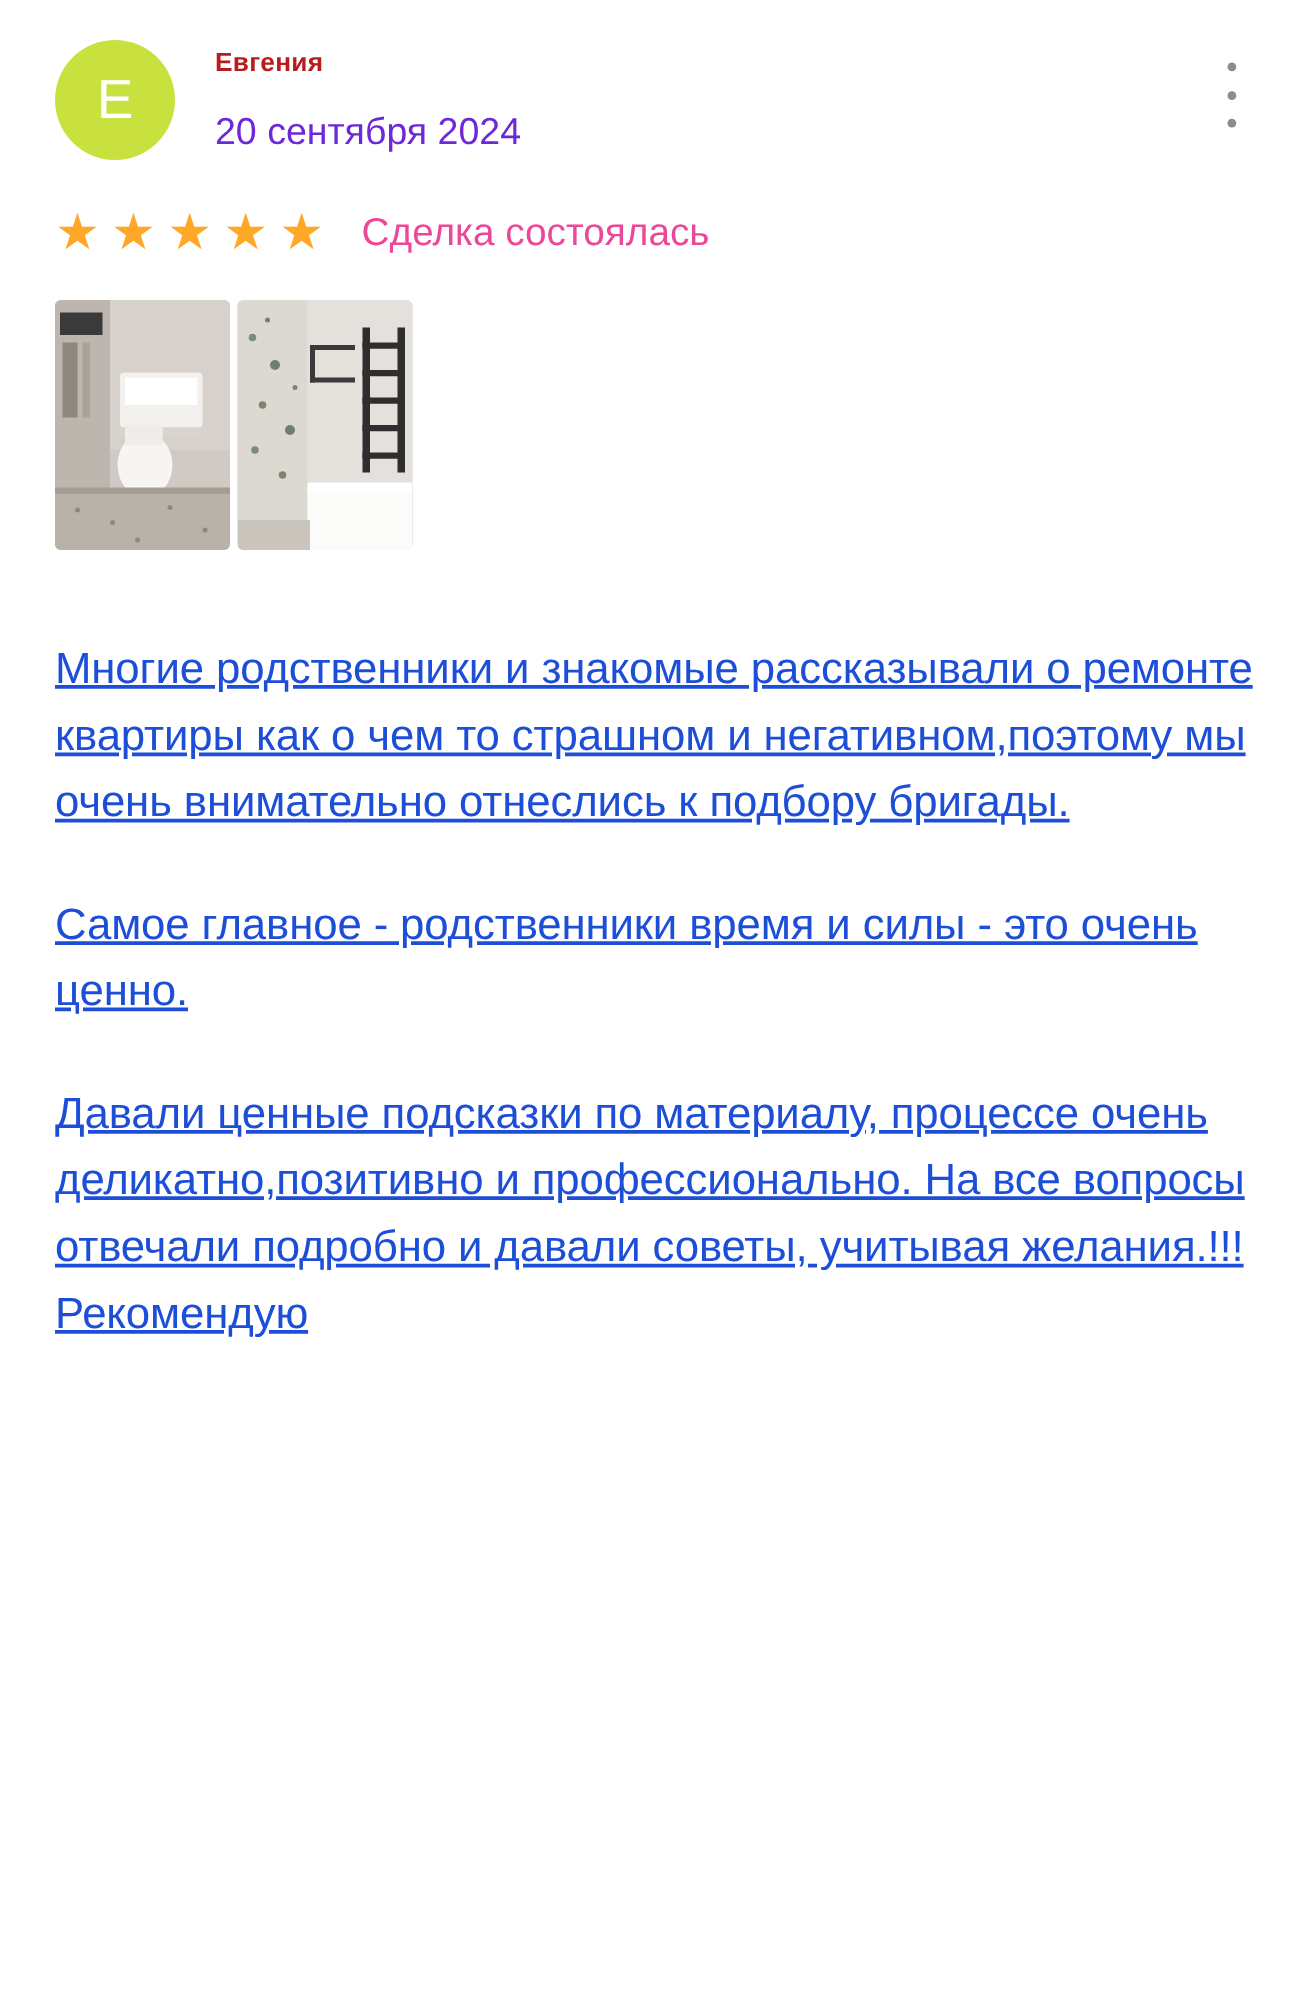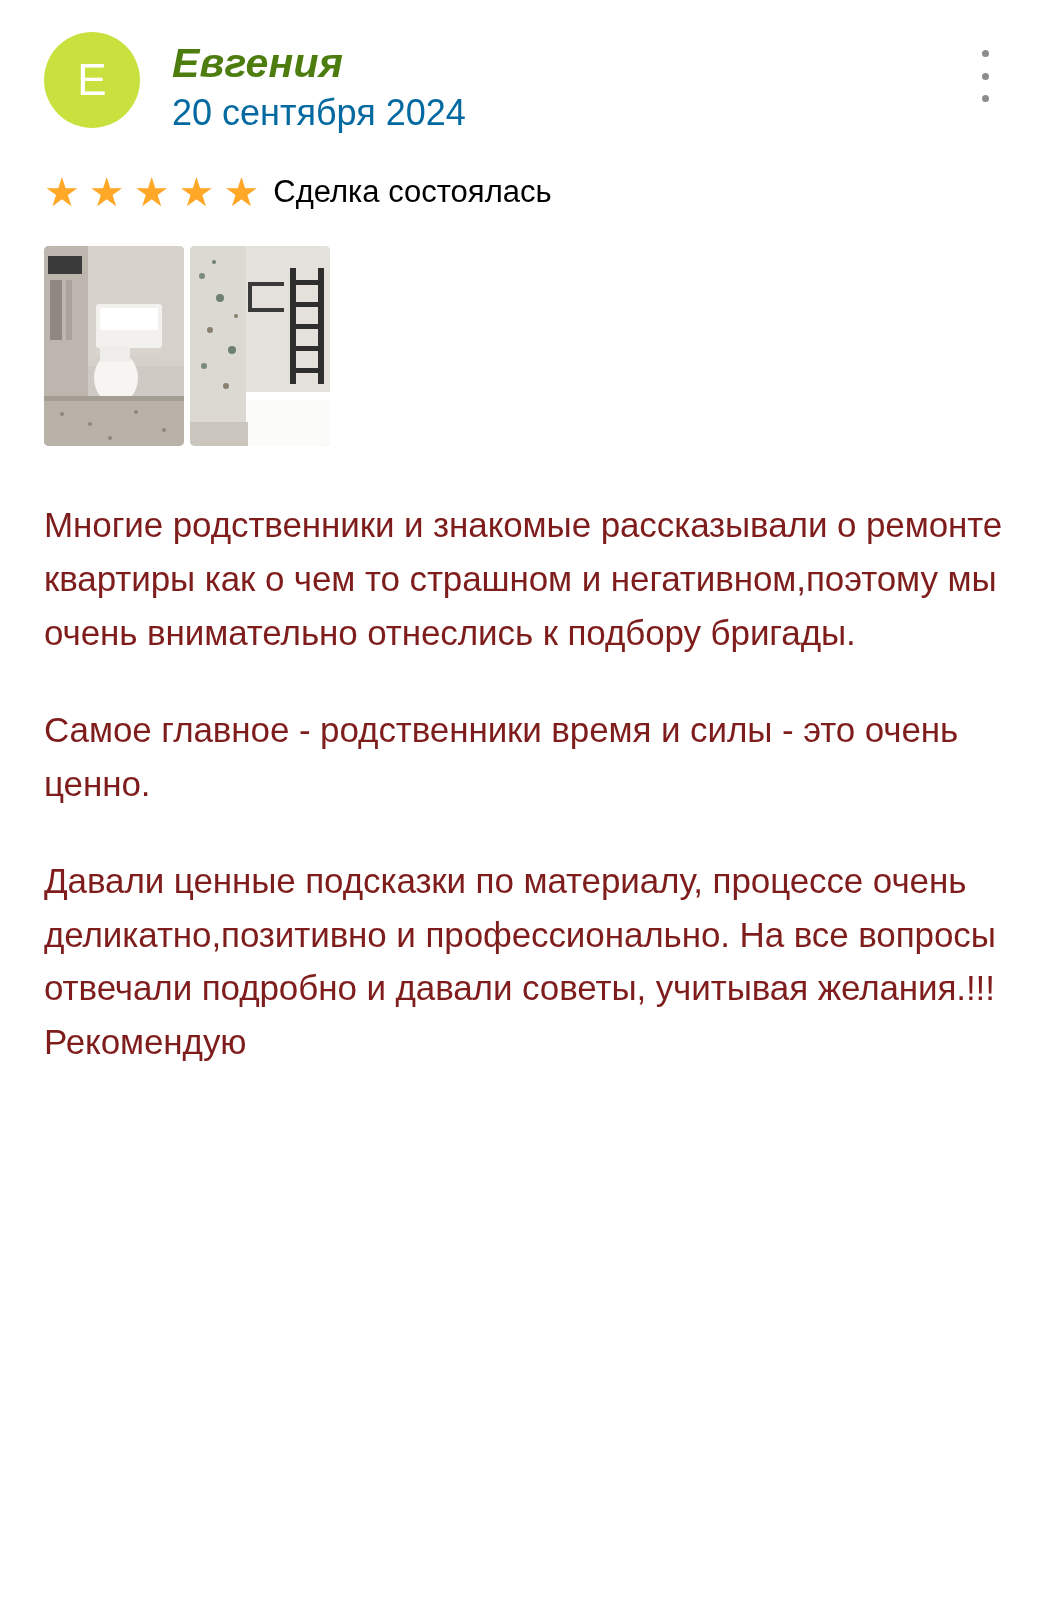--- a/index.html
+++ b/index.html
@@ -39,31 +39,30 @@
     justify-content: center;
     flex: 0 0 auto;
     margin-top: 2px;
     letter-spacing: 0;
   }
   .author-block {
     margin-left: 32px;
     padding-top: 8px;
   }
   .author-name {
-    font-size: 41px;
+    font-size: 21px;
     font-weight: bold;
-    color: #4d7c0f;
+    color: #b91c1c;
     line-height: 1.25;
     letter-spacing: 0.2px;
-    font-style: italic;
   }
   .review-date {
-    font-size: 36px;
-    color: #0369a1;
-    margin-top: 2px;
+    font-size: 30px;
+    color: #6d28d9;
+    margin-top: 24px;
     line-height: 1.2;
   }
   .kebab-menu {
     position: absolute;
     right: 4px;
     top: 20px;
     width: 36px;
     height: 52px;
     display: flex;
     flex-direction: column;
@@ -89,23 +88,23 @@
     gap: 9px;
     font-size: 40px;
     line-height: 1;
     color: #ffa726;
     letter-spacing: 0;
   }
   .stars span {
     display: block;
   }
   .deal-status {
-    margin-left: 14px;
+    margin-left: 30px;
     font-size: 31px;
-    color: #000000;
+    color: #ec4899;
     line-height: 1;
     padding-bottom: 2px;
   }
   .service-name {
     margin-top: 20px;
     font-size: 31px;
     color: #8c8c8c;
     line-height: 1.25;
   }
   
@@ -119,25 +118,26 @@
     height: 200px;
     border-radius: 5px;
     overflow: hidden;
     position: relative;
     background: #d8d5d0;
     cursor: pointer;
   }
   .photo svg { display: block; width: 100%; height: 100%; }
   
   .review-text {
-    margin-top: 52px;
+    margin-top: 68px;
     font-size: 35px;
     line-height: 1.53;
-    color: #7f1d1d;
+    color: #1d4ed8;
     letter-spacing: -0.1px;
+    text-decoration: underline;
   }
   .review-text p {
     margin: 0 0 44px 0;
   }
   .review-text p:last-child {
     margin-bottom: 0;
   }
 </style>
 </head>
 <body>

